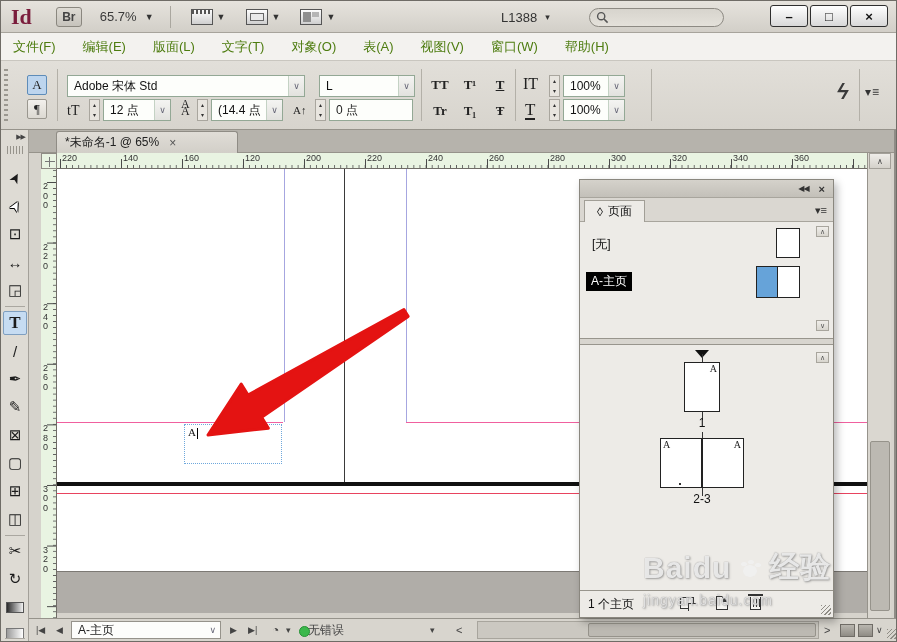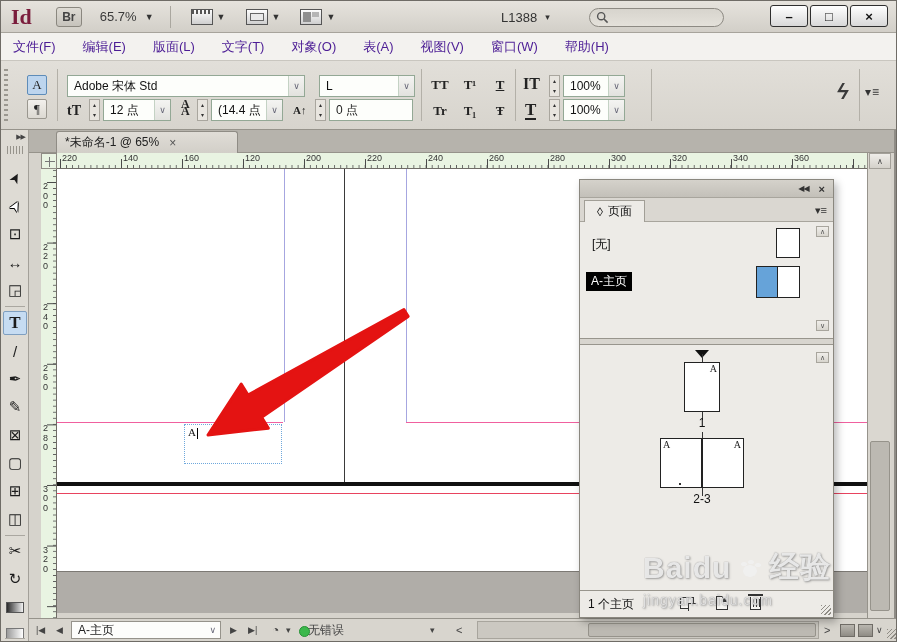--- a/index.html
+++ b/index.html
@@ -25,42 +25,42 @@
   .ws-ctl{position:absolute;left:500px;top:0;height:32px;display:flex;align-items:center;gap:8px;font-size:13px;color:#333;}
   .search-box{position:absolute;left:588px;top:7px;width:135px;height:19px;border:1px solid #8d8a83;border-radius:10px;
     background:linear-gradient(#d7d4cd,#e4e1da);display:flex;align-items:center;padding-left:6px;}
   .winbtns{position:absolute;right:10px;top:4px;display:flex;gap:2px;}
   .wbtn{width:38px;height:22px;border:1px solid #2f2f2f;border-radius:3px;background:linear-gradient(#ffffff,#d8d8d8);
     display:flex;align-items:center;justify-content:center;font-weight:bold;font-size:13px;color:#111;}
 
   
   .menubar{position:absolute;left:0;top:32px;width:897px;height:28px;background:#f3f2ef;border-bottom:1px solid #c9c6bf;
     display:flex;align-items:center;padding-left:12px;gap:0;}
-  .menu-item{padding:0 14px 0 0;margin-right:13px;font-size:13px;color:#4c1d95;white-space:nowrap;}
+  .menu-item{padding:0 14px 0 0;margin-right:13px;font-size:13px;color:#4d7c0f;white-space:nowrap;}
 
   
   .controlbar{position:absolute;left:0;top:60px;width:897px;height:69px;background:linear-gradient(#e2dfd9,#d7d4cd);
     border-bottom:1px solid #96938b;}
   .grip-v{position:absolute;left:3px;top:8px;width:4px;height:52px;
     background:repeating-linear-gradient(#9a978f 0 2px,transparent 2px 5px);}
   .fmt-btn{position:absolute;left:26px;width:20px;height:20px;border:1px solid #9a978f;border-radius:2px;
     background:linear-gradient(#f2f0ec,#dcd9d2);display:flex;align-items:center;justify-content:center;font-size:13px;font-family:"Liberation Serif",serif;}
   .fmt-btn.active{background:#bdd5ee;border-color:#5e8cb8;}
   .cp-sep{position:absolute;top:8px;width:1px;height:52px;background:#b3b0a8;}
   .combo{position:absolute;height:22px;border:1px solid #93a895;background:#fdfefb;display:flex;align-items:center;
     padding-left:6px;font-size:12px;color:#111;}
   .combo .chev{margin-left:auto;width:16px;height:100%;border-left:1px solid #c4d2c4;display:flex;align-items:center;justify-content:center;
     color:#667;font-size:9px;background:linear-gradient(#f4f4f2,#e2e2de);}
   .plainfield{position:absolute;height:22px;border:1px solid #93a895;background:#fdfefb;display:flex;align-items:center;padding-left:6px;font-size:12px;}
   .stepper{position:absolute;width:11px;height:22px;display:flex;flex-direction:column;border:1px solid #a9a69e;background:#e8e5df;}
   .stepper span{flex:1;display:flex;align-items:center;justify-content:center;font-size:6px;color:#333;line-height:1;}
   .tbtn{position:absolute;width:26px;height:20px;display:flex;align-items:center;justify-content:center;
     font-family:"Liberation Serif",serif;font-weight:bold;font-size:13px;color:#222;border-radius:2px;}
   .tbtn.ul{text-decoration:underline;}
-  .cp-icon{position:absolute;font-family:"Liberation Serif",serif;font-weight:bold;color:#222;}
+  .cp-icon{position:absolute;font-family:"Liberation Serif",serif;font-weight:normal;color:#222;}
   .stackAA{width:9px;font-size:12px;line-height:7px;word-break:break-all;display:block;}
   .flash{position:absolute;left:836px;top:18px;font-size:22px;font-weight:bold;color:#3a3a3a;transform:skewX(-12deg);}
   .cp-menu{position:absolute;left:864px;top:24px;font-size:12px;color:#333;letter-spacing:1px;}
 
   
   .tabstrip{position:absolute;left:28px;top:129px;width:865px;height:23px;background:#b6b3ac;border-bottom:1px solid #96938b;}
   .doc-tab{position:absolute;left:27px;top:1px;height:22px;min-width:182px;background:linear-gradient(#e0ddd7,#d2cfc8);
     border:1px solid #8f8c85;border-bottom:none;border-radius:3px 3px 0 0;display:flex;align-items:center;padding:0 8px;gap:10px;font-size:12px;color:#222;}
   .tab-close{color:#555;font-size:12px;}
 

